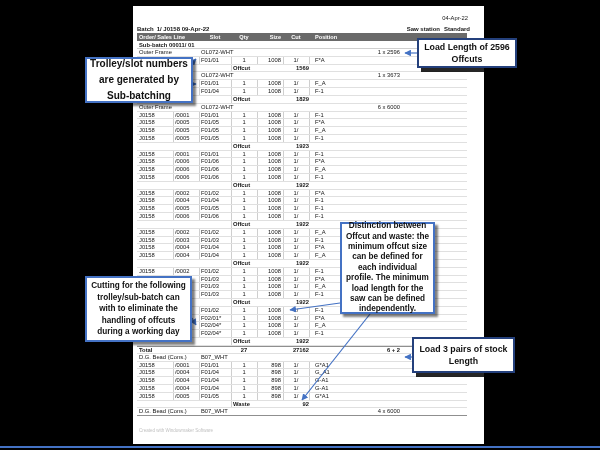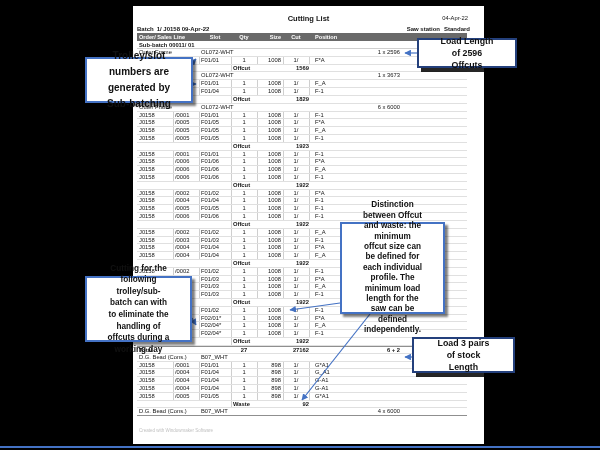--- a/index.html
+++ b/index.html
@@ -55,35 +55,34 @@
   .t-size{left:120px;width:52px;text-align:right}
   .t-stock{right:0;width:102px;text-align:right;padding-right:67px}
 
   .footer{position:absolute;left:6px;top:422px;font-size:4.5px;color:#c2c2c2}
 
   
   #arrows{position:absolute;left:0;top:0;width:600px;height:450px;pointer-events:none;z-index:5}
   .callout{position:absolute;z-index:6;background:#fff;border:2px solid #4472c4;
            box-shadow:3px 3px 2px rgba(0,0,0,.5);color:#111;text-align:center;
            display:flex;align-items:center;justify-content:center;box-sizing:border-box;
-           padding:2px 20px;font-weight:bold}
+           padding:2px 3px;font-weight:bold}
   .callout.dark{border-color:#24407c;box-shadow:4px 4px 0 rgba(0,0,0,.85)}
   #c1{left:417px;top:38px;width:100px;height:30px;font-size:8.8px;line-height:12px}
   #c2{left:85px;top:57px;width:108px;height:46px;font-size:10px;line-height:16px}
-  #c3{left:340px;top:222px;width:105px;height:92px;font-size:8.2px;line-height:10.4px}
+  #c3{left:340px;top:222px;width:95px;height:92px;font-size:8.2px;line-height:10.4px}
   #c4{left:85px;top:276px;width:107px;height:66px;font-size:8.2px;line-height:11.6px}
   #c5{left:412px;top:337px;width:103px;height:36px;font-size:8.8px;line-height:12px}
 
   .bottom-line{position:absolute;left:0;top:446px;width:600px;height:2px;background:#4472c4;z-index:7}
 </style>
 </head>
 <body>
 
 <div class="page">
-  <div class="title">Cutting List</div>
   <div class="date">04-Apr-22</div>
   <div class="batch">
     <span class="lbl">Batch</span><span>1/ J0158   09-Apr-22</span>
   </div>
   <div class="sawstation">
     <span class="lbl">Saw station</span><span>Standard</span>
   </div>
 
   <div class="thead">
     <span class="h-order">Order/ Sales Line</span>

